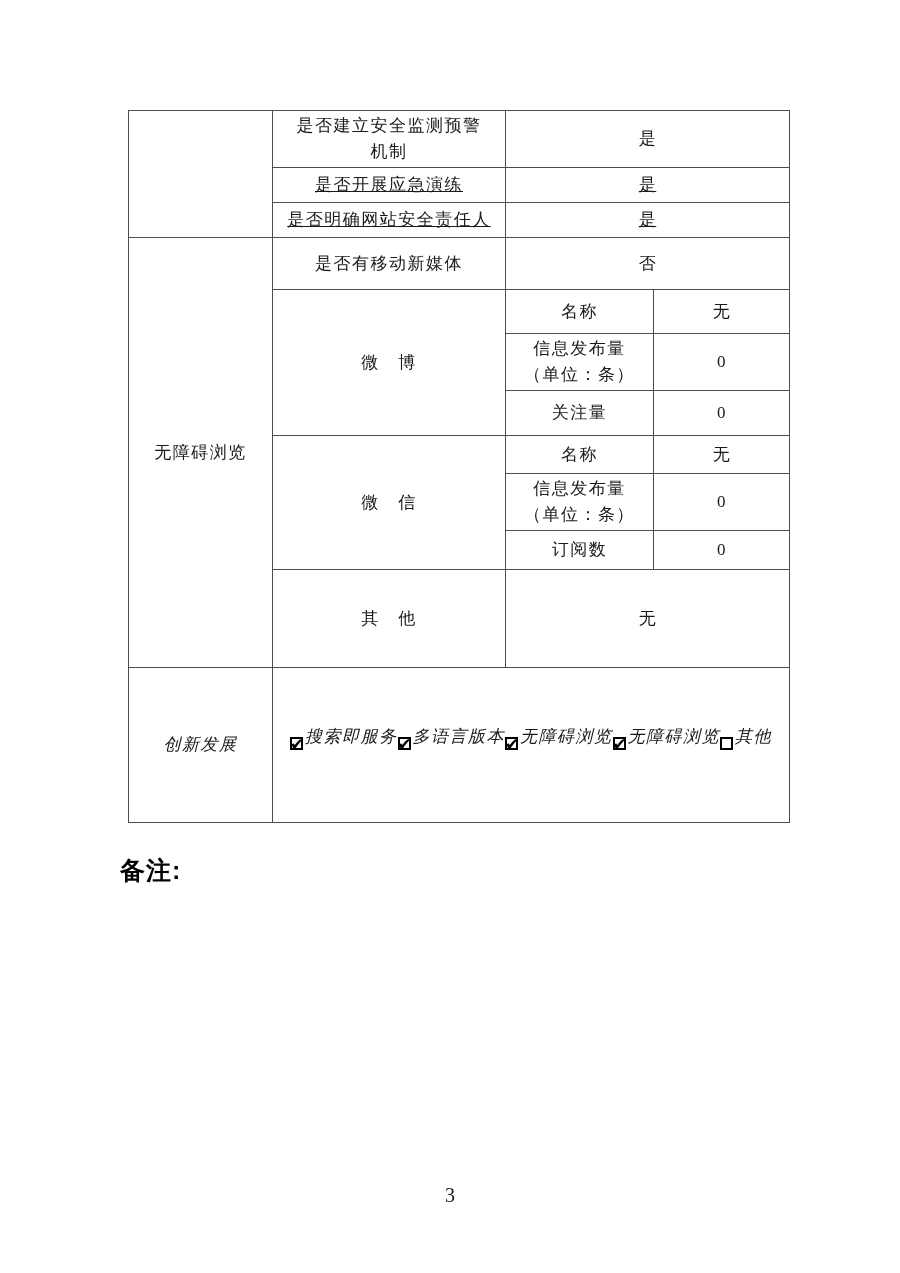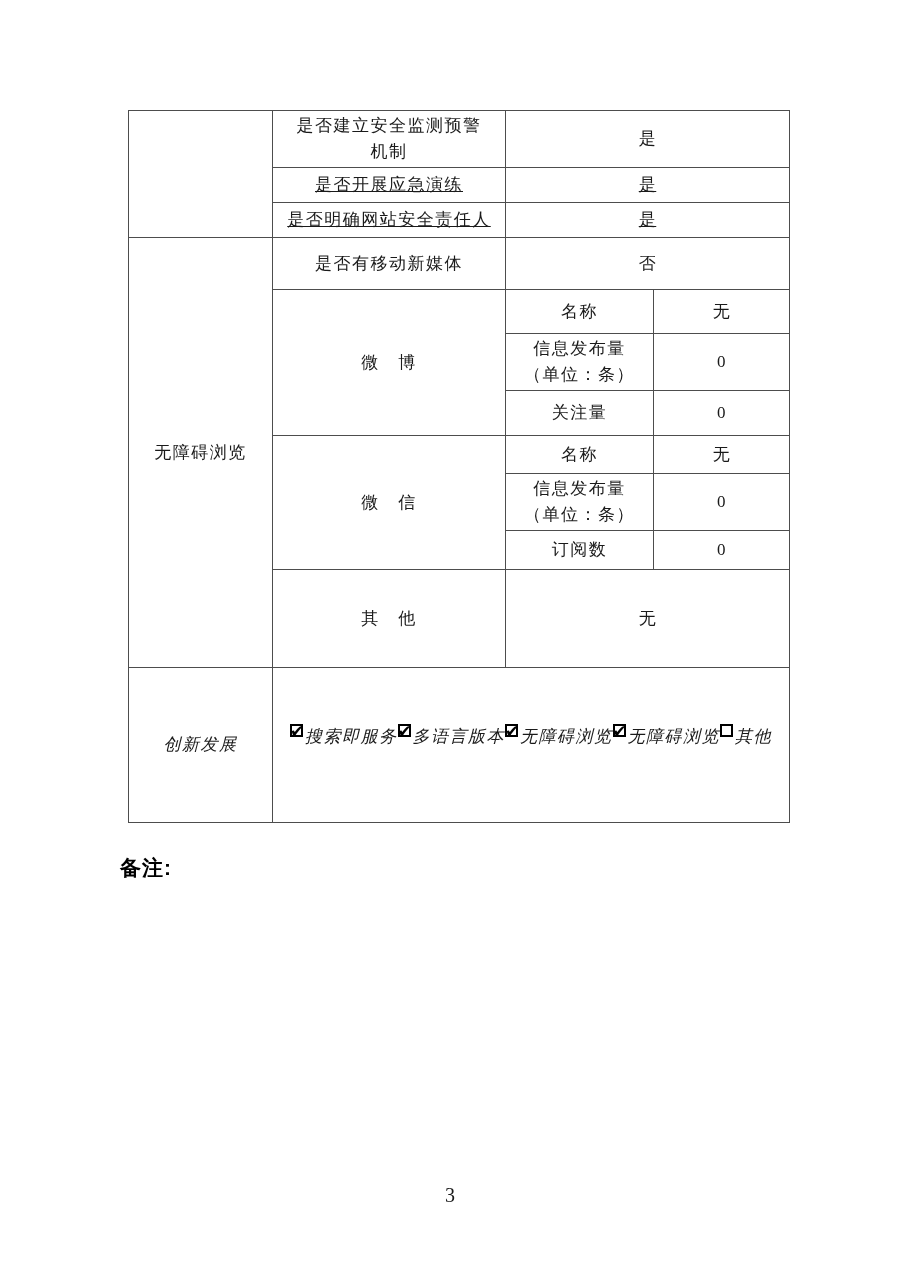--- a/index.html
+++ b/index.html
@@ -41,21 +41,21 @@
   tr.h98  { height: 98px; }
   tr.h155 { height: 155px; font-style: italic; }
   .cb-line {
     display: flex;
     justify-content: center;
     align-items: center;
     letter-spacing: 1.5px;
     font-size: 17px;
     transform: translateY(-8px);
   }
-  .cb-item { display: inline-flex; align-items: flex-start; }
+  .cb-item { display: inline-flex; align-items: flex-end; }
   .cb {
     display: inline-block;
     width: 13px; height: 13px;
     border: 2.5px solid #000;
     position: relative;
     margin-right: 2px;
     flex: 0 0 auto;
   }
   .cb.checked::after {
     content: "✔";
@@ -64,21 +64,21 @@
     font-size: 17px;
     font-weight: 700;
     color: #000;
     font-family: "DejaVu Sans", sans-serif;
   }
   .remarks {
     position: absolute;
     left: 120px; top: 854px;
     font-family: "Liberation Sans", "DejaVu Sans", sans-serif;
     font-weight: 700;
-    font-size: 21px;
+    font-size: 25px;
     letter-spacing: 1px;
     color: #000;
   }
   .page-num {
     position: absolute;
     left: 0; top: 1184px;
     width: 900px;
     text-align: center;
     font-size: 20px;
     color: #1a1a1a;

